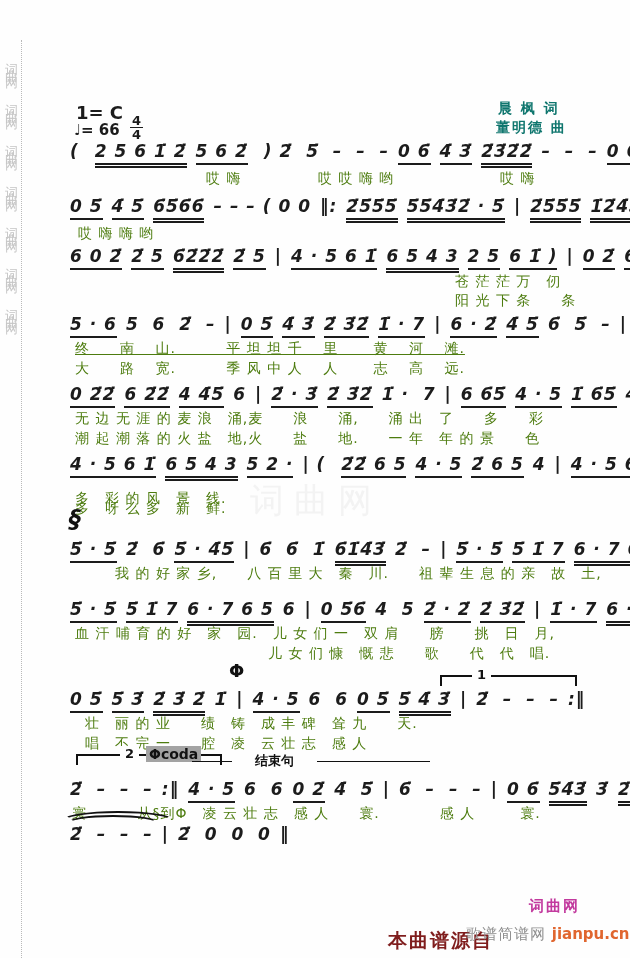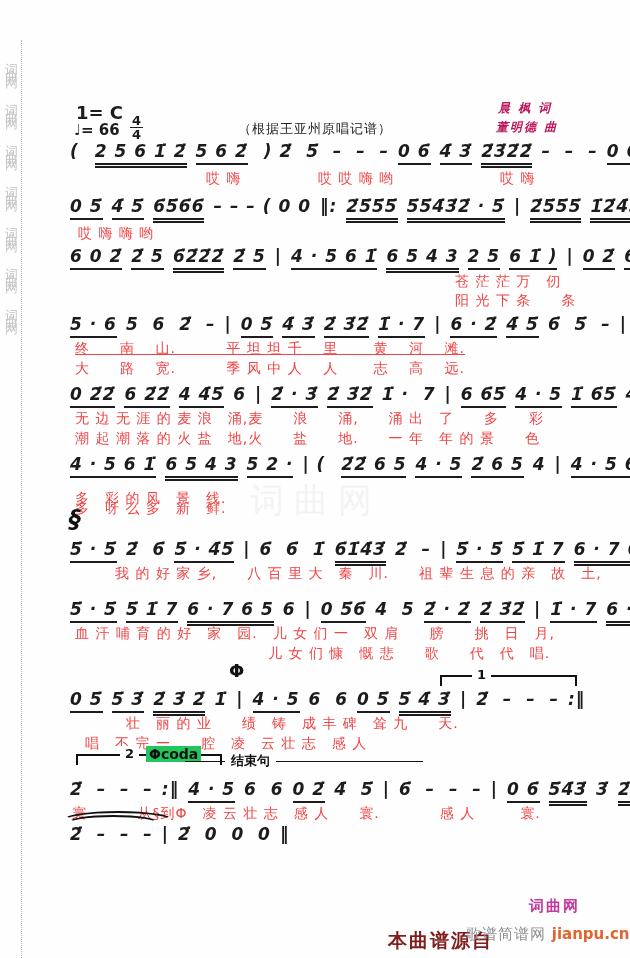--- a/index.html
+++ b/index.html
@@ -18,48 +18,48 @@
   .title{position:absolute;left:0;top:66px;width:630px;text-align:center;
          font-family:"DejaVu Serif",serif;font-size:30px;letter-spacing:9px;color:#c14a3c;}
   .keyrow{position:absolute;left:76px;top:102px;font-weight:bold;font-size:18px;color:#1c1c1c;}
   .timesig{display:inline-flex;flex-direction:column;text-align:center;vertical-align:-6px;
            font-size:13px;line-height:11px;margin-left:7px;font-weight:bold;}
   .timesig .num{border-bottom:1.5px solid #1c1c1c;padding:0 2px 1px;}
   .timesig .den{padding-top:1px;}
   .tempo{position:absolute;left:74px;top:121px;font-weight:bold;font-size:15px;color:#1c1c1c;}
   .subtitle{position:absolute;left:0;top:120px;width:630px;text-align:center;
             font-size:13px;color:#222;letter-spacing:1px;}
-  .credit{position:absolute;font-size:12px;font-weight:bold;color:#be185d;letter-spacing:2px;font-style:italic;}
+  .credit{position:absolute;font-size:14px;font-weight:bold;color:#0f766e;letter-spacing:2px;}
   .credit.lyr{left:498px;top:100px;}
   .credit.cmp{left:496px;top:119px;}
 
   
   .notation-line{position:absolute;left:70px;width:545px;white-space:pre;
     font:italic bold 17px "DejaVu Sans",sans-serif;color:#1c1c1c;letter-spacing:1px;}
   .seg{display:inline-block;margin-right:9px;padding-bottom:2px;white-space:pre;}
   .seg.u1{border-bottom:2px solid #1c1c1c;}
   .seg.u2{border-bottom:5px double #1c1c1c;text-align:center;}
-  .lyric-line{position:absolute;white-space:pre;font-size:14px;color:#ef4444;letter-spacing:1px;}
+  .lyric-line{position:absolute;white-space:pre;font-size:14px;color:#4d7c0f;letter-spacing:1px;}
 
   
   .segno{position:absolute;left:69px;top:505px;font-size:24px;font-weight:bold;color:#111;
          font-style:italic;}
   .coda-sym{position:absolute;left:229px;top:660px;font-size:18px;font-weight:bold;color:#111;}
   .bracket{position:absolute;height:9px;border-top:2px solid #111;
            border-left:2px solid #111;border-right:2px solid #111;}
   .bracket .blabel{position:absolute;top:-10px;background:#fefefe;padding:0 5px;
                    font-size:13px;font-weight:bold;color:#111;}
   .bk1{left:440px;top:675px;width:133px;}
   .bk1 .blabel{left:30px;}
   .bk2{left:76px;top:754px;width:142px;}
   .bk2 .blabel{left:42px;}
-  .coda-label{position:absolute;left:146px;top:746px;background:#22c55e;padding:0 3px;
+  .coda-label{position:absolute;left:146px;top:746px;background:#a3a3a3;padding:0 3px;
               font-size:14px;font-weight:bold;color:#111;}
-  .endlabel{position:absolute;left:185px;top:752px;width:238px;display:flex;align-items:center;
-            font-size:13px;font-weight:bold;color:#111;}
+  .endlabel{position:absolute;left:192px;top:752px;width:238px;display:flex;align-items:center;
+            font-size:13px;font-weight:bold;color:#111;gap:17px;}
   .endlabel .rule{border-top:1.5px solid #111;height:0;}
   .endlabel .r1{width:40px;margin-right:6px;}
   .endlabel .r2{flex:1;margin-left:6px;}
   .arc{position:absolute;border:2px solid transparent;border-top:2px solid #111;
        border-radius:50%;}
   .arc1{left:62px;top:811px;width:108px;height:15px;}
   .arc2{left:67px;top:815px;width:88px;height:12px;}
 
   
   .transcribe{position:absolute;left:222px;top:862px;font-size:14px;color:#222;letter-spacing:2px;}
@@ -80,21 +80,20 @@
   <div class="wm-dotted"></div>
   <div class="wm-center">词曲网</div>
 
 
   <div class="keyrow"><span>1= C</span><span class="timesig">
         <span class="num">4</span>
         <span class="den">4</span>
       </span></div>
 
   <div class="tempo">♩= 66</div>
-  <div class="subtitle">（根据王亚州原唱记谱）</div>
   <div class="credit lyr">晨 枫 词</div>
   <div class="credit cmp">董明德 曲</div>
 
   <div id="score">
       <div class="notation-line" style="top: 141px;"><span class="seg">( </span><span class="seg u2">2 5 6 1̇ 2̇</span><span class="seg u1">5 6 2̇</span><span class="seg"> ) 2̇  5̇  –  –  –</span><span class="seg u1">0 6̇</span><span class="seg u1">4̇ 3̇</span><span class="seg u2">2̇3̇2̇2̇</span><span class="seg">–  –  –</span><span class="seg u1">0 6</span></div>
       <div class="lyric-line" style="top: 170px; left: 206px;">哎 嗨</div>
       <div class="lyric-line" style="top: 170px; left: 318px;">哎 哎 嗨 哟</div>
       <div class="lyric-line" style="top: 170px; left: 500px;">哎 嗨</div>
       <div class="notation-line" style="top: 196px;"><span class="seg u1">0 5̇</span><span class="seg u1">4̇ 5̇</span><span class="seg u2">6̇5̇6̇6̇</span><span class="seg">– – – ( 0 0</span><span class="seg">‖:</span><span class="seg u2">2̇5̇5̇5̇</span><span class="seg u2">5̇5̇4̇3̇2̇ · 5̇</span><span class="seg">|</span><span class="seg u2">2̇5̇5̇5̇</span><span class="seg u2">1̇2̇4̇3̇2̇</span></div>
       <div class="lyric-line" style="top: 225px; left: 78px;">哎 嗨 嗨 哟</div>
@@ -109,21 +108,21 @@
       <div class="lyric-line" style="top: 430px; left: 75px;">潮 起 潮 落 的 火 盐　地,火　　盐　　地.　　一 年　年 的 景　　色</div>
       <div class="notation-line" style="top: 454px;"><span class="seg u1">4 · 5 6 1̇</span><span class="seg u2">6 5 4 3</span><span class="seg u1">5 2 ·</span><span class="seg">| ( </span><span class="seg u1">2̇2̇ 6 5</span><span class="seg u1">4 · 5</span><span class="seg u1">2̇ 6 5</span><span class="seg">4</span><span class="seg">|</span><span class="seg u1">4 · 5 6 1̇</span></div>
       <div class="lyric-line" style="top: 480px; left: 75px; margin-top: 10px;">多　彩 的 风　景　线.</div>
       <div class="lyric-line" style="top: 500px; left: 75px;">多　呀 么 多　新　鲜.</div>
       <div class="notation-line" style="top: 539px;"><span class="seg u1">5̇ · 5̇</span><span class="seg">2̇  6̇</span><span class="seg u1">5̇ · 4̇5̇</span><span class="seg">|</span><span class="seg">6̇  6̇  1̇</span><span class="seg u2">6̇1̇4̇3̇</span><span class="seg">2̇  –</span><span class="seg">|</span><span class="seg u1">5̇ · 5̇</span><span class="seg u1">5̇ 1̇ 7</span><span class="seg u2">6 · 7 6 5</span></div>
       <div class="lyric-line" style="top: 565px; left: 75px; margin-left: 40px;">我 的 好 家 乡,　　八 百 里 大　秦　川.　　祖 辈 生 息 的 亲　故　土,</div>
       <div class="notation-line" style="top: 599px;"><span class="seg u1">5̇ · 5̇</span><span class="seg u1">5̇ 1̇ 7</span><span class="seg u2">6 · 7 6 5</span><span class="seg">6</span><span class="seg">|</span><span class="seg u1">0 5̇6̇</span><span class="seg">4  5</span><span class="seg u1">2̇ · 2̇</span><span class="seg u1">2̇ 3̇2̇</span><span class="seg">|</span><span class="seg u1">1̇ · 7</span><span class="seg u2">6 · 1̇ 6 5</span></div>
       <div class="lyric-line" style="top: 625px; left: 75px;">血 汗 哺 育 的 好　家　园.　儿 女 们 一　双 肩　　膀　　挑　日　月,</div>
       <div class="lyric-line" style="top: 645px; left: 268px;">儿 女 们 慷　慨 悲　　歌　　代　代　唱.</div>
       <div class="notation-line" style="top: 689px;"><span class="seg u1">0 5̇</span><span class="seg u1">5̇ 3̇</span><span class="seg u2">2̇ 3̇ 2̇</span><span class="seg">1̇</span><span class="seg">|</span><span class="seg u1">4 · 5</span><span class="seg">6  6</span><span class="seg u1">0 5̇</span><span class="seg u2">5̇ 4̇ 3̇</span><span class="seg">|</span><span class="seg">2̇  –  –  –</span><span class="seg">:‖</span></div>
-      <div class="lyric-line" style="top: 715px; left: 85px; margin-left: 41px;">壮　丽 的 业　　绩　铸　成 丰 碑　耸 九　　天.</div>
+      <div class="lyric-line" style="top: 715px; left: 85px;">壮　丽 的 业　　绩　铸　成 丰 碑　耸 九　　天.</div>
       <div class="lyric-line" style="top: 735px; left: 85px;">唱　不 完 一　　腔　凌　云 壮 志　感 人</div>
       <div class="notation-line" style="top: 779px;"><span class="seg">2̇  –  –  –</span><span class="seg">:‖</span><span class="seg u1">4 · 5</span><span class="seg">6  6</span><span class="seg u1">0 2̇</span><span class="seg">4̇  5̇</span><span class="seg">|</span><span class="seg">6̇  –  –  –</span><span class="seg">|</span><span class="seg u1">0 6̇</span><span class="seg u2">5̇4̇3̇</span><span class="seg">3̇</span><span class="seg u2">2̇3̇2̇</span></div>
       <div class="lyric-line" style="top: 805px; left: 72px;">寰.　　　从§到Φ　凌 云 壮 志　感 人　　寰.　　　　感 人　　　寰.</div>
       <div class="notation-line" style="top: 824px;"><span class="seg">2̇  –  –  –</span><span class="seg">|</span><span class="seg">2̇  0  0  0</span><span class="seg">‖</span></div>
     </div>
 
   <div class="segno">§</div>
   <div class="coda-sym">Φ</div>
 
   <div class="bracket bk1">

